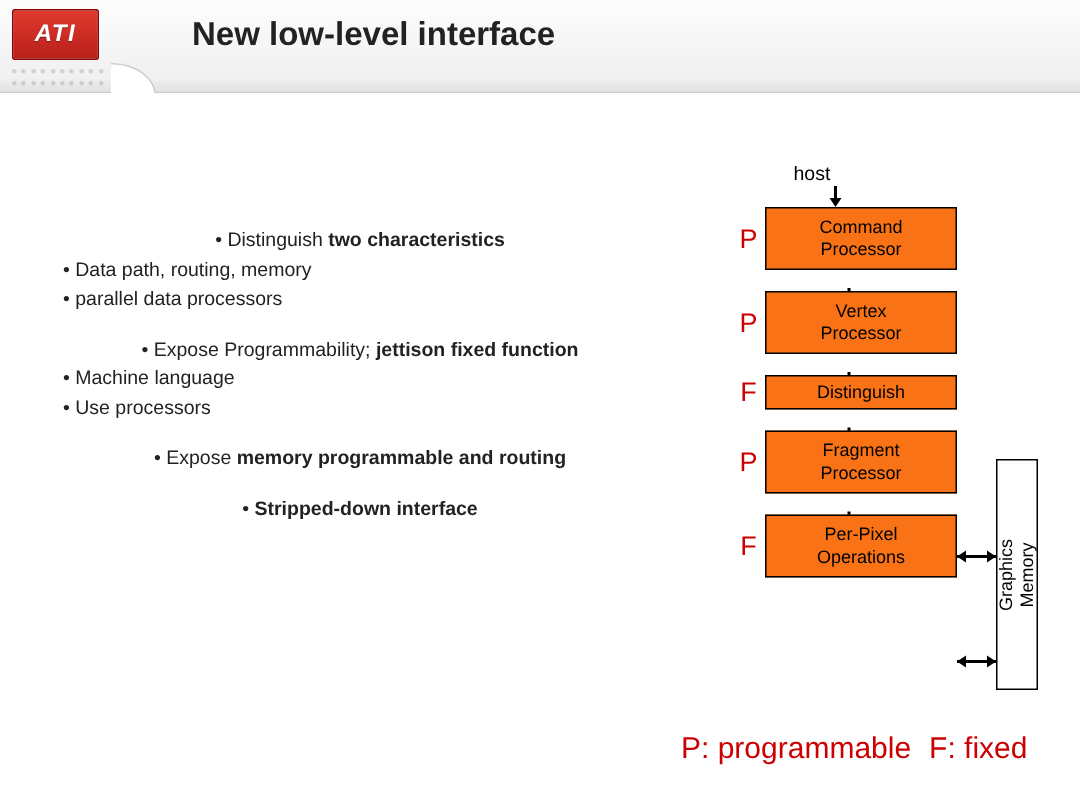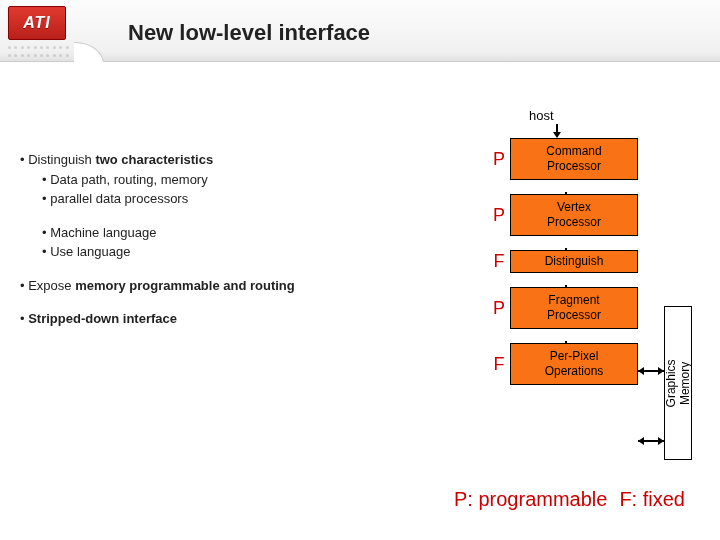--- a/index.html
+++ b/index.html
@@ -35,21 +35,21 @@
     color: #fff;
     font-weight: bold;
     font-style: italic;
     font-size: 16px;
     letter-spacing: 1px;
     text-shadow: 0 1px 0 rgba(0,0,0,.4);
   }
   .title {
     position: absolute;
     left: 128px;
-    top: 20px;
+    top: 10px;
     font-size: 22px;
     font-weight: bold;
     color: #222;
   }
   .tab-curve {
     position: absolute;
     left: 74px;
     bottom: -1px;
     width: 50px;
     height: 20px;
@@ -85,21 +85,21 @@
   .content {
     position: absolute;
     left: 20px;
     top: 150px;
     width: 440px;
     font-size: 13px;
     color: #222;
     line-height: 1.5;
   }
   .sec { margin-bottom: 14px; }
-  .sec > .head { font-weight: normal; }
+  .sec > .head { font-weight: normal; text-align: center; }
   .sec > .head .bold { font-weight: bold; }
   .sub { margin-left: 22px; }
   .bullet::before {
     content: "• ";
   }
 
   .host-label {
     position: absolute;
     left: 529px;
     top: 108px;
@@ -260,22 +260,25 @@
 
   <div class="sec">
     <div class="head bullet">
       <span>Distinguish </span><span class="bold">two characteristics</span>
     </div>
     <div class="sub bullet">Data path, routing, memory</div>
     <div class="sub bullet">parallel data processors</div>
   </div>
 
   <div class="sec">
+    <div class="head bullet">
+      <span>Expose Programmability; </span><span class="bold">jettison fixed function</span>
+    </div>
     <div class="sub bullet">Machine language</div>
-    <div class="sub bullet">Use language</div>
+    <div class="sub bullet">Use processors</div>
   </div>
 
   <div class="sec">
     <div class="head bullet">
       <span>Expose </span><span class="bold">memory programmable and routing</span>
     </div>
   </div>
 
   <div class="sec">
     <div class="head bullet">

